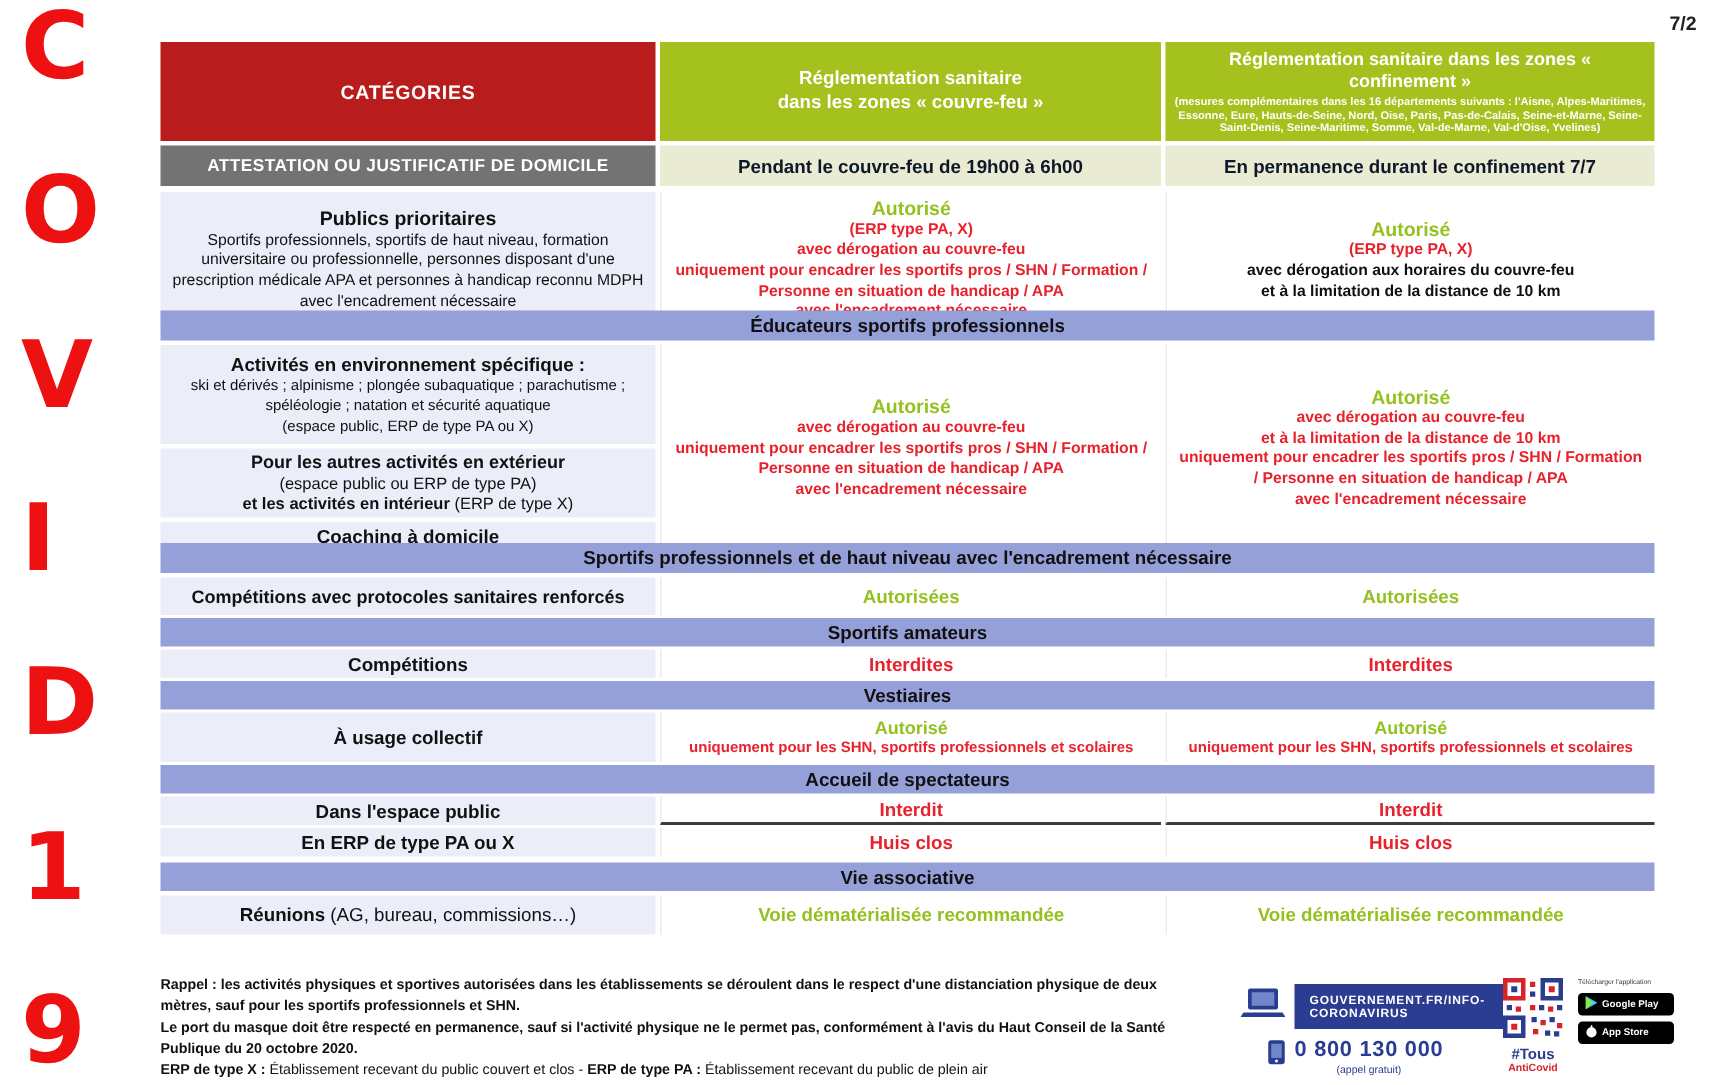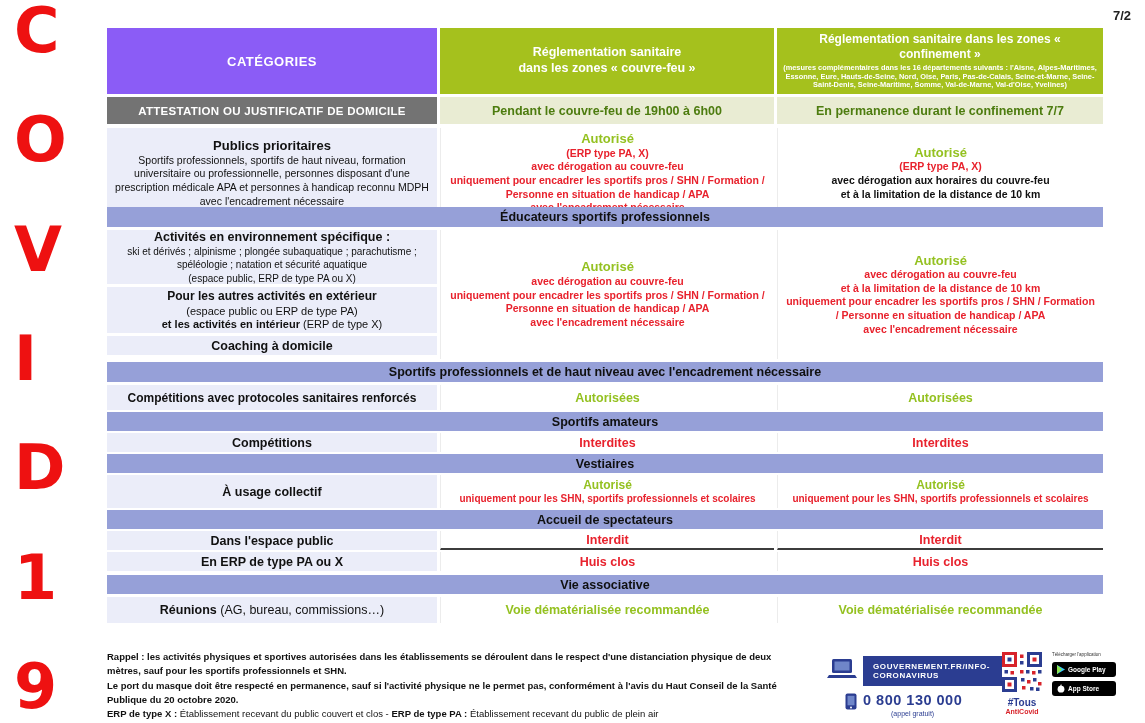--- a/index.html
+++ b/index.html
@@ -18,24 +18,24 @@
   
   .tbl { position:absolute; left:107px; top:28px; width:999px; }
   .row { display:grid; grid-template-columns:330px 334px 326px; column-gap:3px; }
   .mb2{margin-bottom:2px} .mb3{margin-bottom:3px} .mb4{margin-bottom:4px}
 
   .h-head{height:66px} .h-sub{height:27px} .h-publics{height:76px}
   .h-band{height:20px} .h-merged{height:129px} .h-protocoles{height:25px}
   .h-r19{height:19px} .h-usage{height:33px} .h-reunions{height:26px}
 
   .cell { display:flex; flex-direction:column; align-items:center; justify-content:center; text-align:center; }
-  .c-periwinkle { background:#8b5cf6; color:#fff; }
+  .c-periwinkle { background:#b91c1c; color:#fff; }
   .c-green { background:#a5c11d; color:#fff; }
   .c-blue { background:#737373; color:#fff; }
-  .c-lightgreen { background:#e9ecd3; color:#4d7c0f; }
+  .c-lightgreen { background:#e9ecd3; color:#0f172a; }
   .c-lav { background:#ebedf9; color:#111; }
   .c-white { background:#fff; }
   .vline { border-left:1px solid #ececec; }
 
   .band { grid-column:1 / -1; background:#96a0d8; color:#101010; font-weight:bold;
     font-size:12.5px; display:flex; align-items:center; justify-content:center; }
 
   .t-cathead { font-size:13px; font-weight:bold; letter-spacing:0.5px; }
   .t-ghead { font-size:12.5px; font-weight:bold; line-height:1.25; }
   .t-ghead-sub { font-size:7.4px; font-weight:bold; line-height:1.2; margin-top:2px; padding:0 6px; }
@@ -47,21 +47,21 @@
   .cat-label { font-size:12.5px; font-weight:bold; color:#111; }
 
   .status-g { color:#94c120; font-size:13px; font-weight:bold; line-height:1.2; }
   .red-line { color:#e8222d; font-size:10.5px; font-weight:bold; line-height:1.3; }
   .black-line { color:#111; font-size:10.5px; font-weight:bold; line-height:1.3; }
   .v-green { color:#94c120; font-size:12.5px; font-weight:bold; }
   .v-red { color:#e8222d; font-size:12.5px; font-weight:bold; }
   .u-dark { border-bottom:2px solid #3c3c3c; }
 
   .merged-col1 { display:flex; flex-direction:column; gap:3px; }
-  .m-a{height:54px} .m-b{height:46px} .m-c{height:19px}
+  .m-a{height:66px} .m-b{height:46px} .m-c{height:19px}
   .pad-cell { padding:3px 8px; }
 
   
   .foot-notes { position:absolute; left:107px; top:650px; width:680px; color:#111; }
   .foot-notes p { font-size:9.5px; line-height:1.5; font-weight:bold; }
   .fn-normal { font-weight:normal; }
 
   .gouv-block { position:absolute; left:827px; top:656px; width:210px; }
   .gouv-line { display:flex; align-items:center; gap:6px; }
   .gouv-banner { background:#2b3d91; color:#fff; font-size:8px; font-weight:bold;

